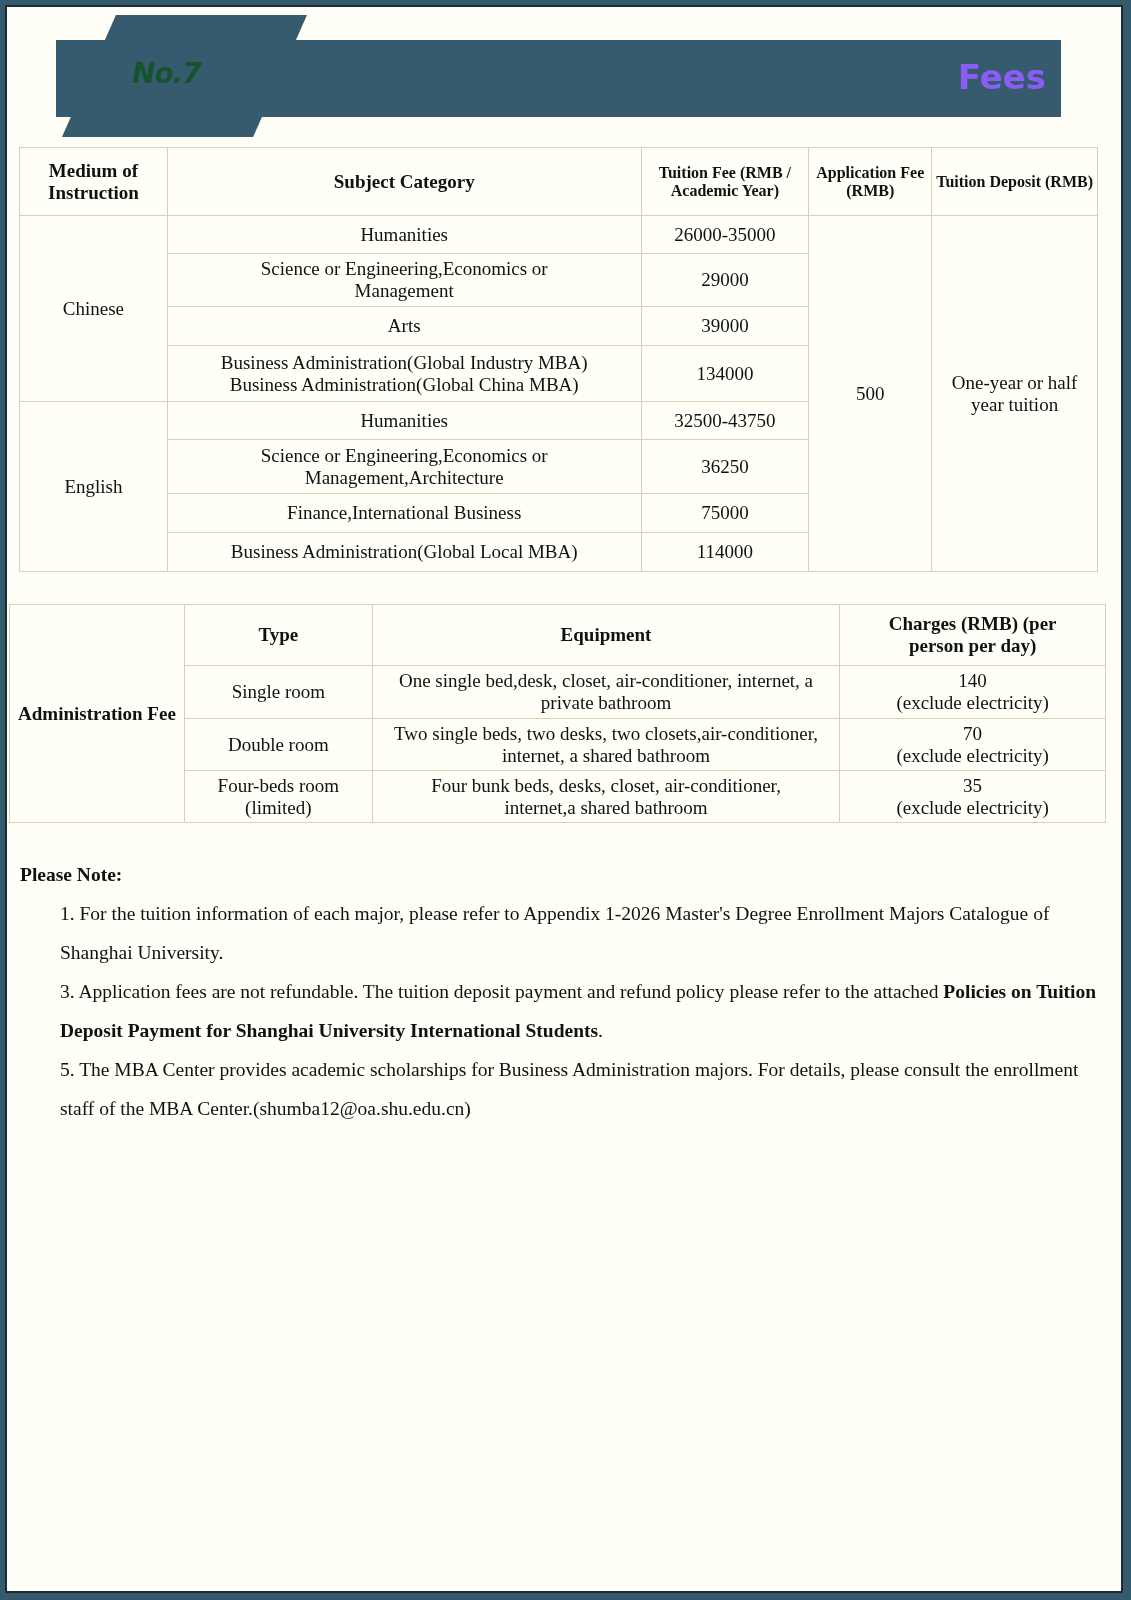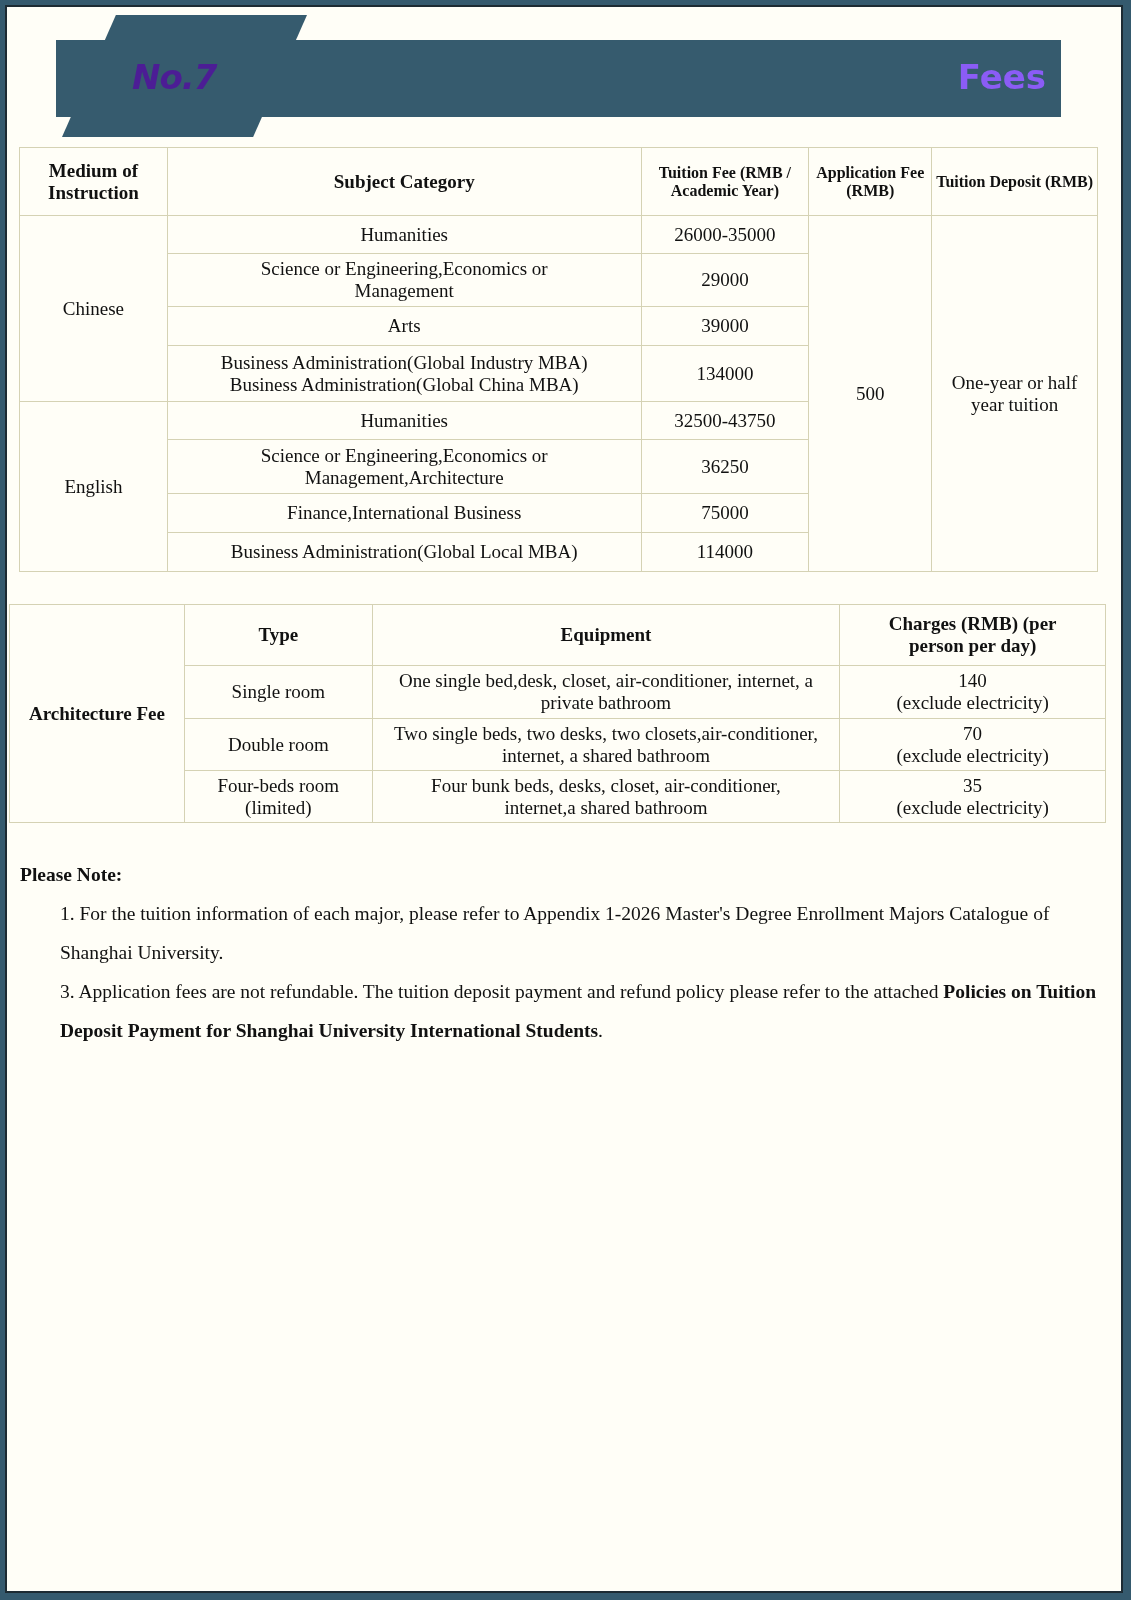--- a/index.html
+++ b/index.html
@@ -23,21 +23,21 @@
     background:#365b6e;
   }
   .banner-slant {
     position:absolute; left:55px; top:8px; width:245px; height:122px;
     background:#365b6e;
     clip-path:polygon(22% 0, 100% 0, 78% 100%, 0 100%);
   }
   .banner-num {
     position:absolute; left:125px; top:50px;
     font-family:"DejaVu Sans", sans-serif;
-    font-weight:bold; font-style:italic; font-size:34px; color:#4c1d95;
+    font-weight:bold; font-style:italic; font-size:28px; color:#14532d;
     letter-spacing:-1px;
   }
   .banner-title {
     position:absolute; right:75px; top:50px;
     font-family:"DejaVu Sans", sans-serif;
     font-weight:bold; font-size:34px; color:#8b5cf6;
   }
   table { border-collapse:collapse; position:absolute; }
   td, th {
     border:1.5px solid #d5d2b4;
@@ -123,21 +123,21 @@
 
   <table class="accom">
     <colgroup>
       <col style="width:175px">
         <col style="width:188px">
         <col style="width:468px">
         <col style="width:266px">
     </colgroup>
     <tbody>
         <tr style="height:52px">
-      <th rowspan="4" style="line-height:38px">Architecture Fee</th>
+      <th rowspan="4" style="line-height:38px">Administration Fee</th>
       <th>Type</th>
       <th>Equipment</th>
       <th style="padding:8px 28px">Charges (RMB) (per person per day)</th>
     </tr>
     <tr style="height:53px">
       <td>Single room</td>
       <td style="padding:0 14px">One single bed,desk, closet, air-conditioner, internet, a private bathroom</td>
       <td>
         <div>140</div>
         <div>(exclude electricity)</div>
@@ -159,14 +159,15 @@
         <div>(exclude electricity)</div>
       </td>
     </tr>
   </tbody>
     </table>
 
   <div class="notes">
     <div class="title">Please Note:</div>
     <p>1. For the tuition information of each major, please refer to Appendix 1-2026 Master's Degree Enrollment Majors Catalogue of Shanghai University.</p>
     <p><span>3. Application fees are not refundable. The tuition deposit payment and refund policy please refer to the attached</span> <b>Policies on Tuition Deposit Payment for Shanghai University International Students</b><span>.</span></p>
+    <p>5. The MBA Center provides academic scholarships for Business Administration majors. For details, please consult the enrollment staff of the MBA Center.(shumba12@oa.shu.edu.cn)</p>
   </div>
 </div>
 
 </body></html>

